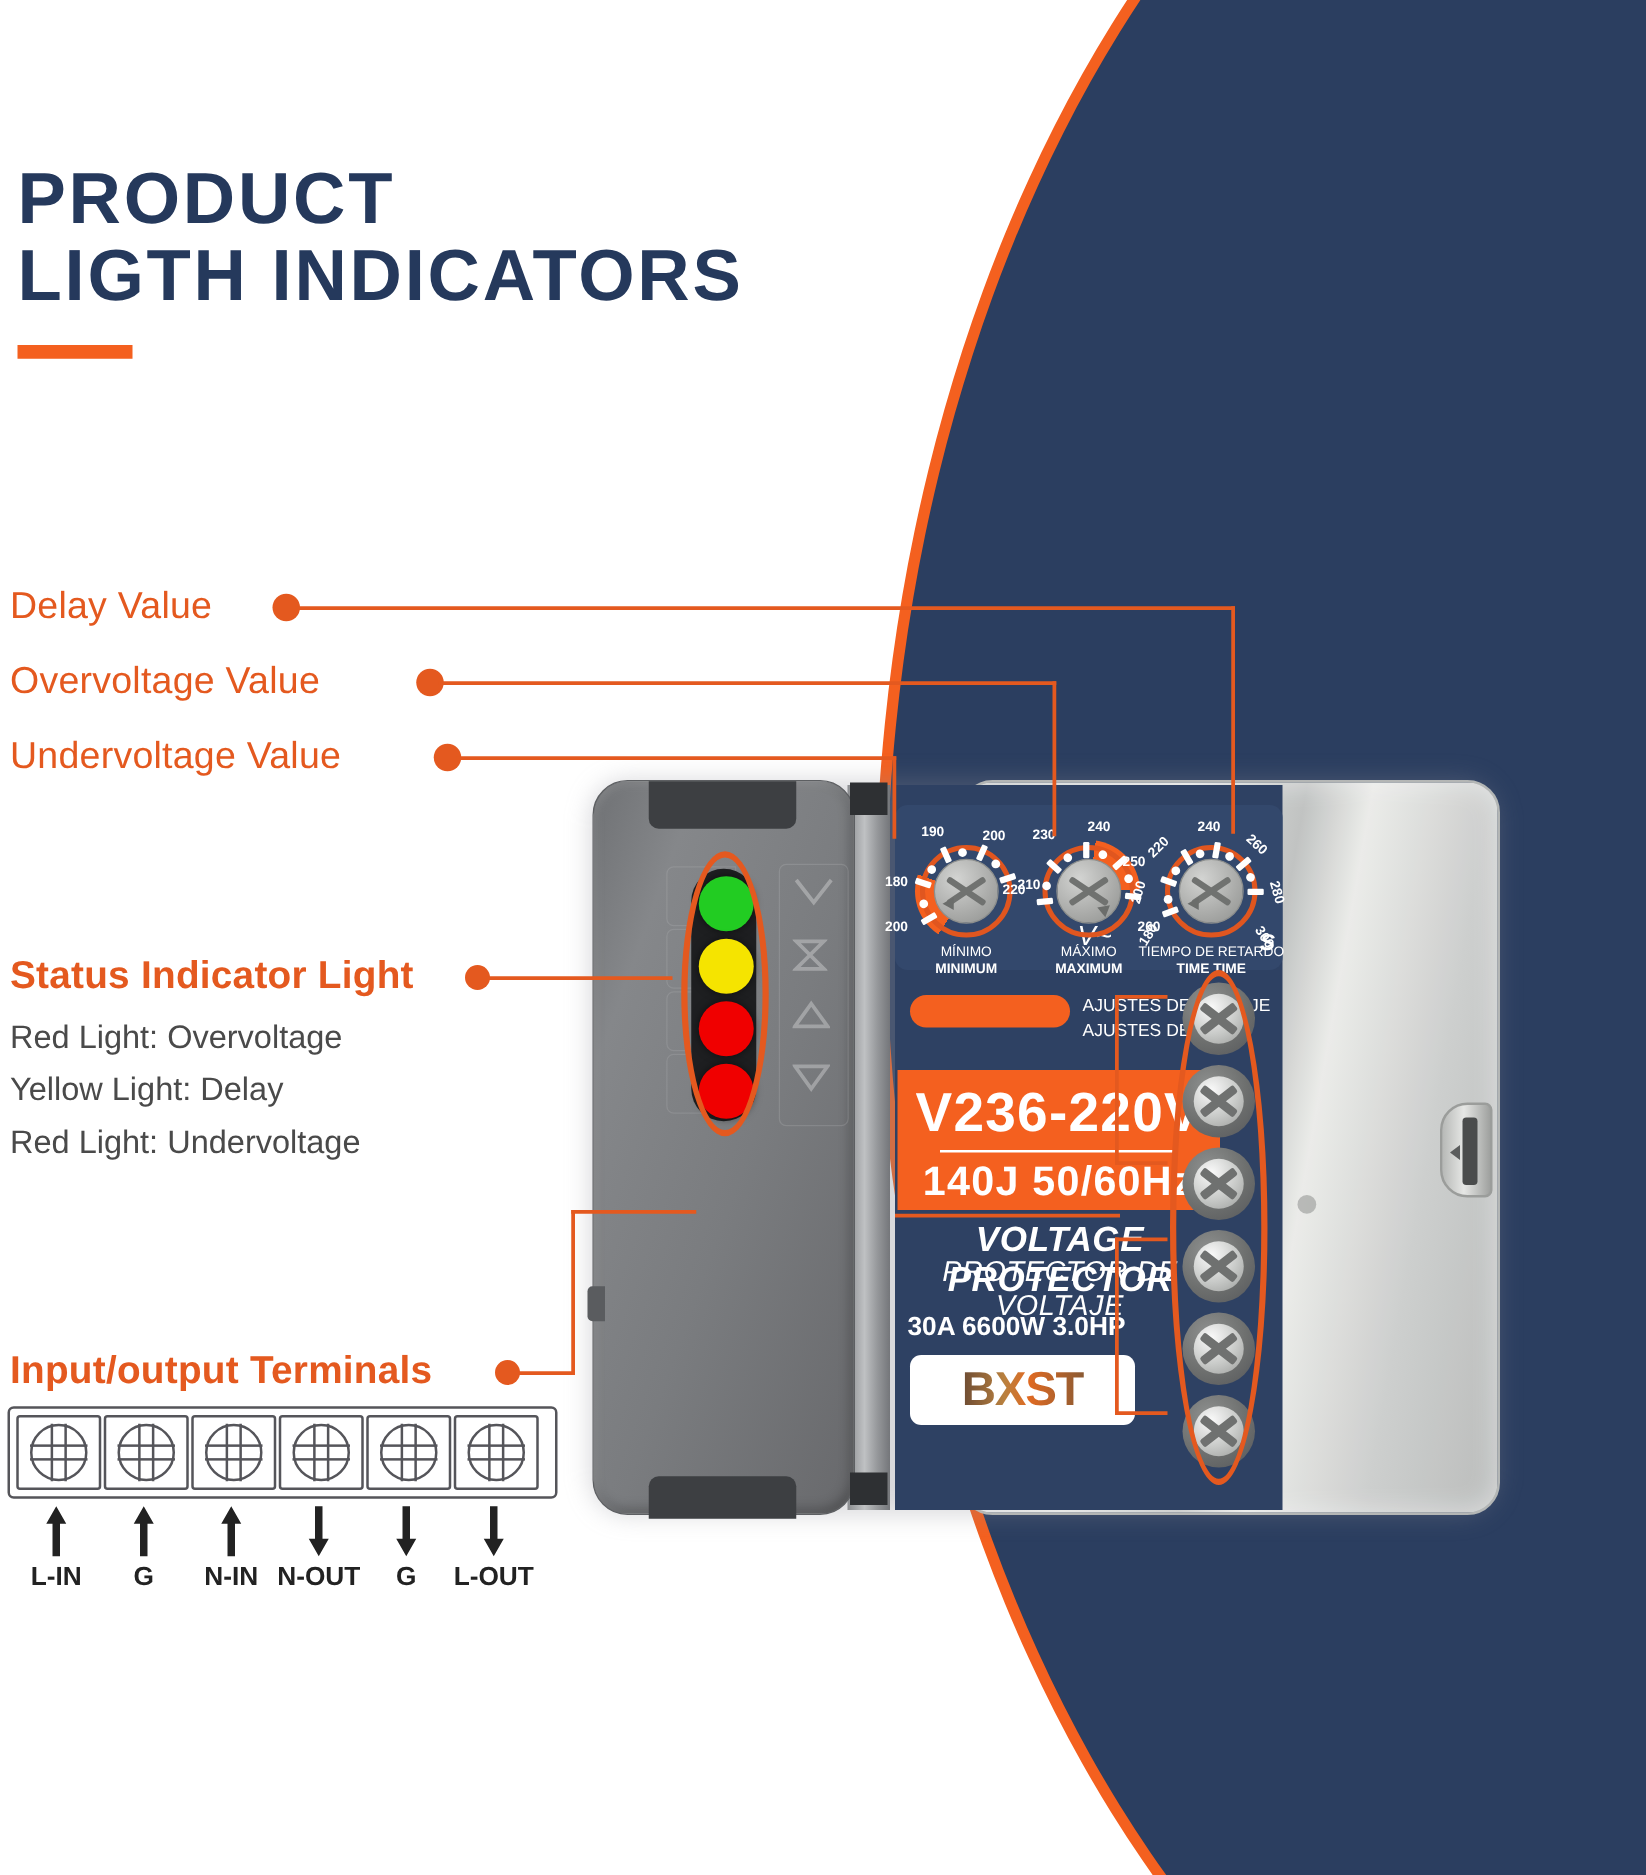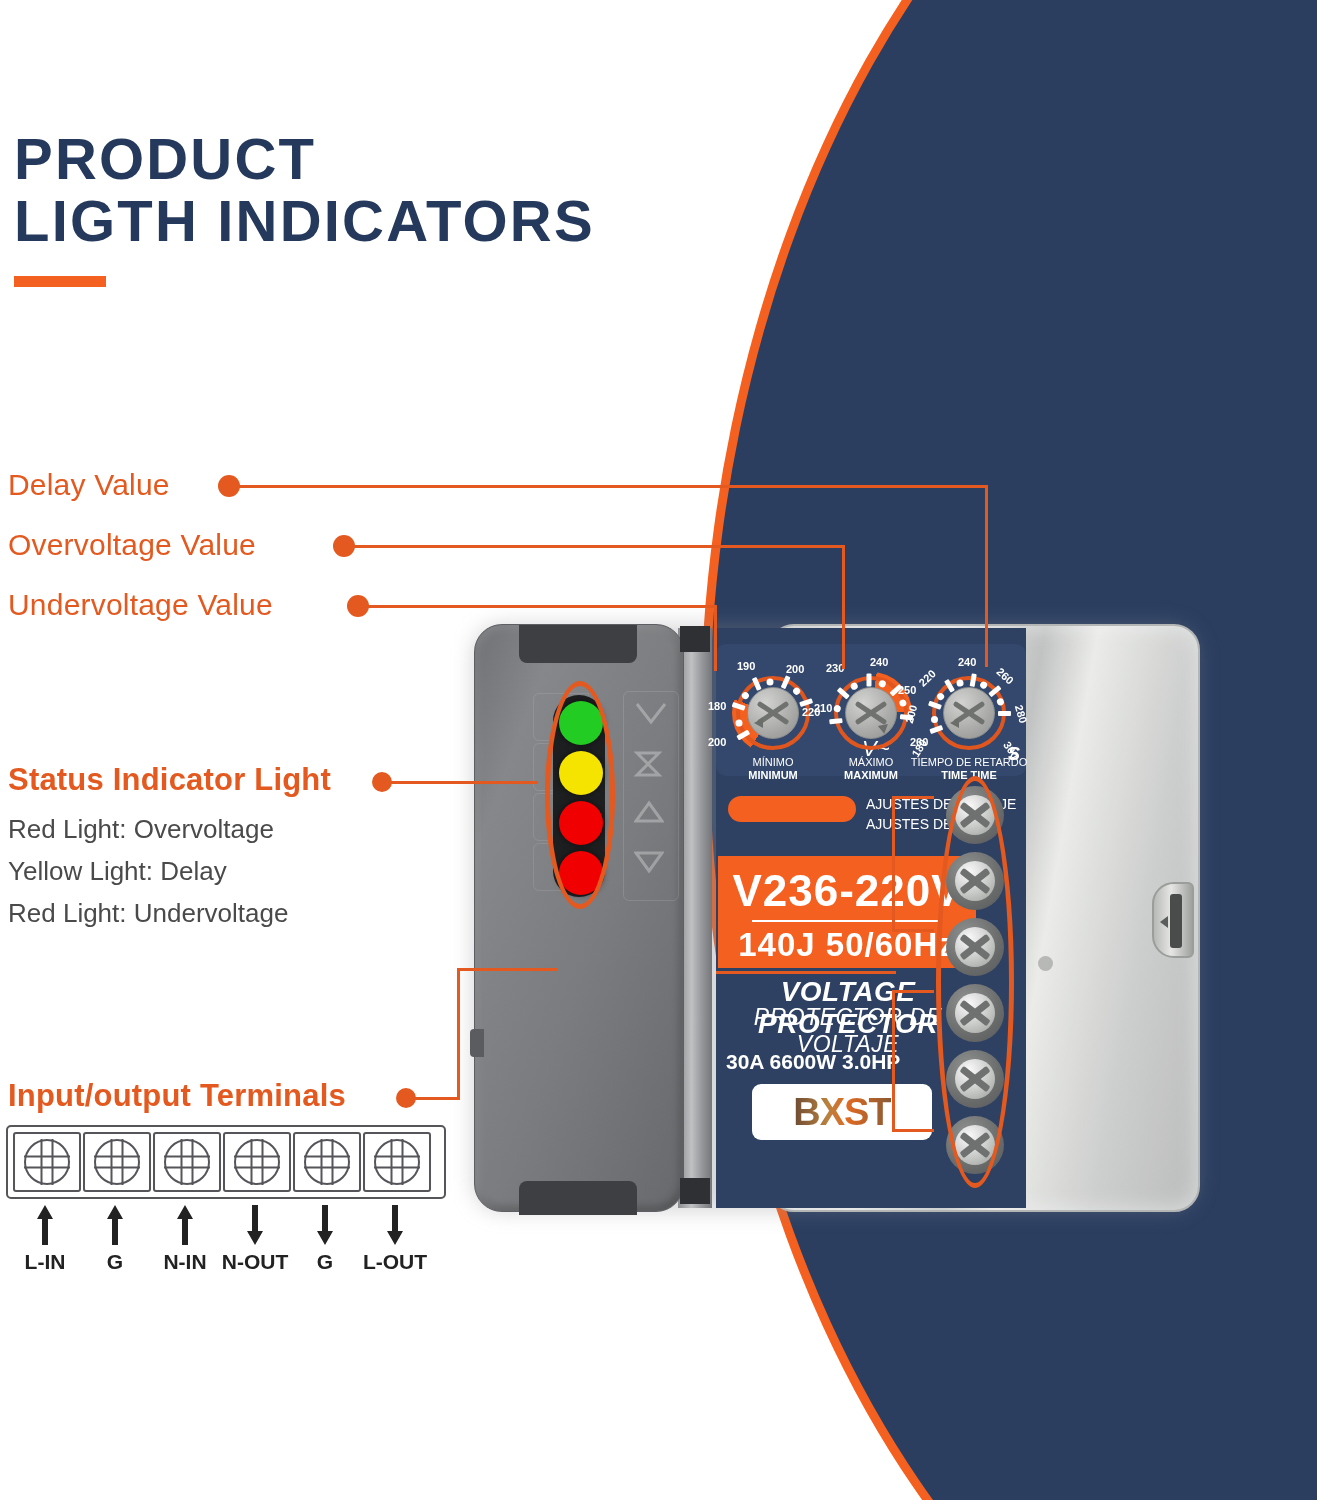--- a/index.html
+++ b/index.html
@@ -367,21 +367,21 @@
   #rating{
     position:absolute; left:258px; top:432px;
     color:#fff; font-size:21px; font-weight:bold;
     z-index:5; white-space:nowrap;
   }
   #logo-box{
     position:absolute; left:260px; top:466px;
     width:180px; height:56px;
     background:#fff; border-radius:9px;
     z-index:5;
-    display:flex; align-items:center; justify-content:center;margin-left:24px;
+    display:flex; align-items:center; justify-content:center;
   }
   #logo-box .logo{
     font-size:38px; font-weight:bold; letter-spacing:-1px;
     background:linear-gradient(90deg,#6b4a33,#b9813f 35%,#e06a22 55%,#8a5a33);
     -webkit-background-clip:text; background-clip:text; color:transparent;
   }
 
   
   #screw-col{ position:absolute; left:472px; top:168px; width:70px; height:394px; z-index:5; }
   .screw{

